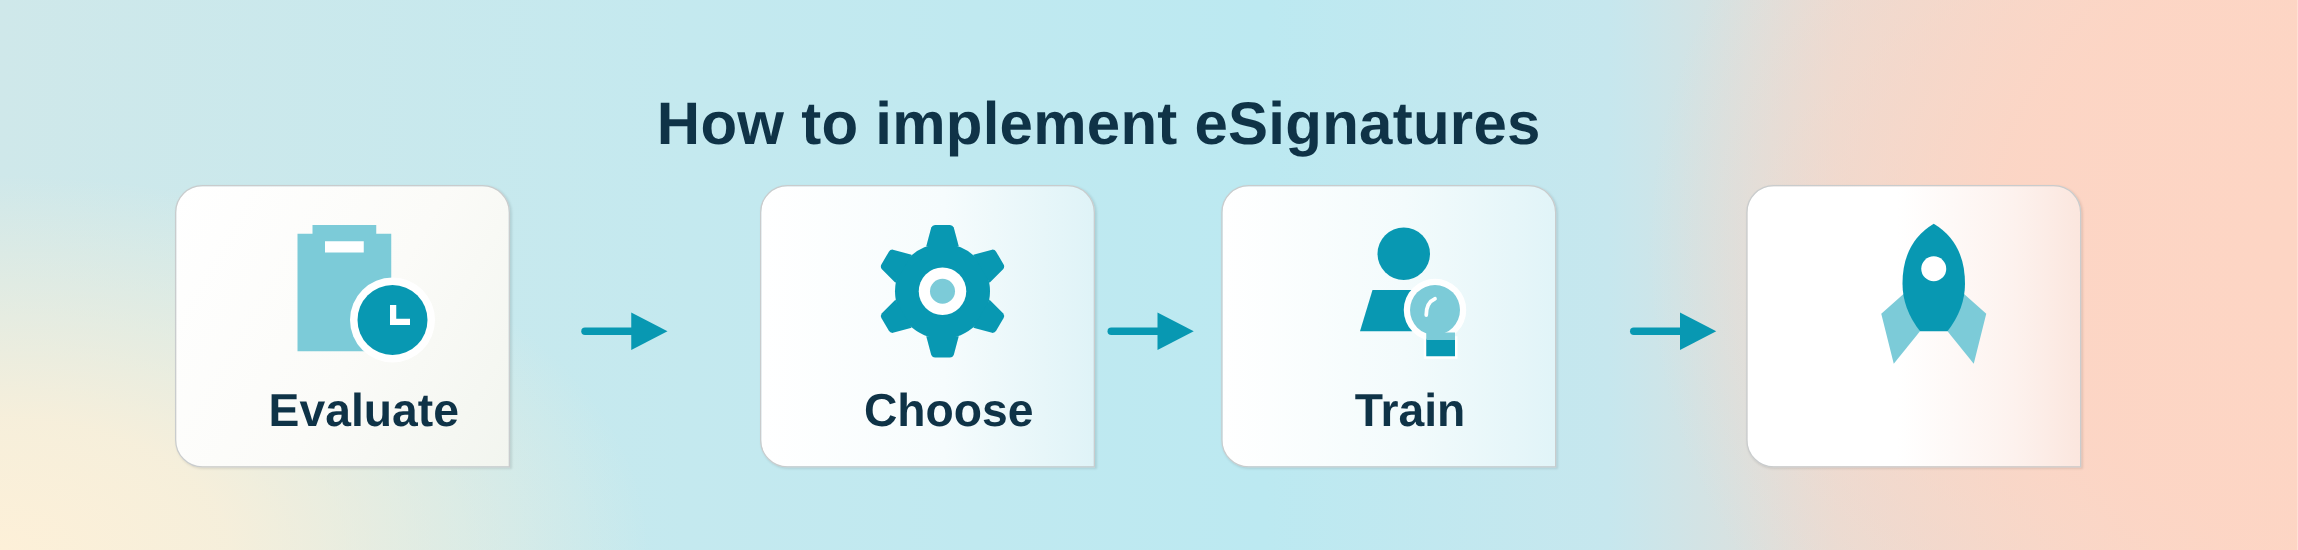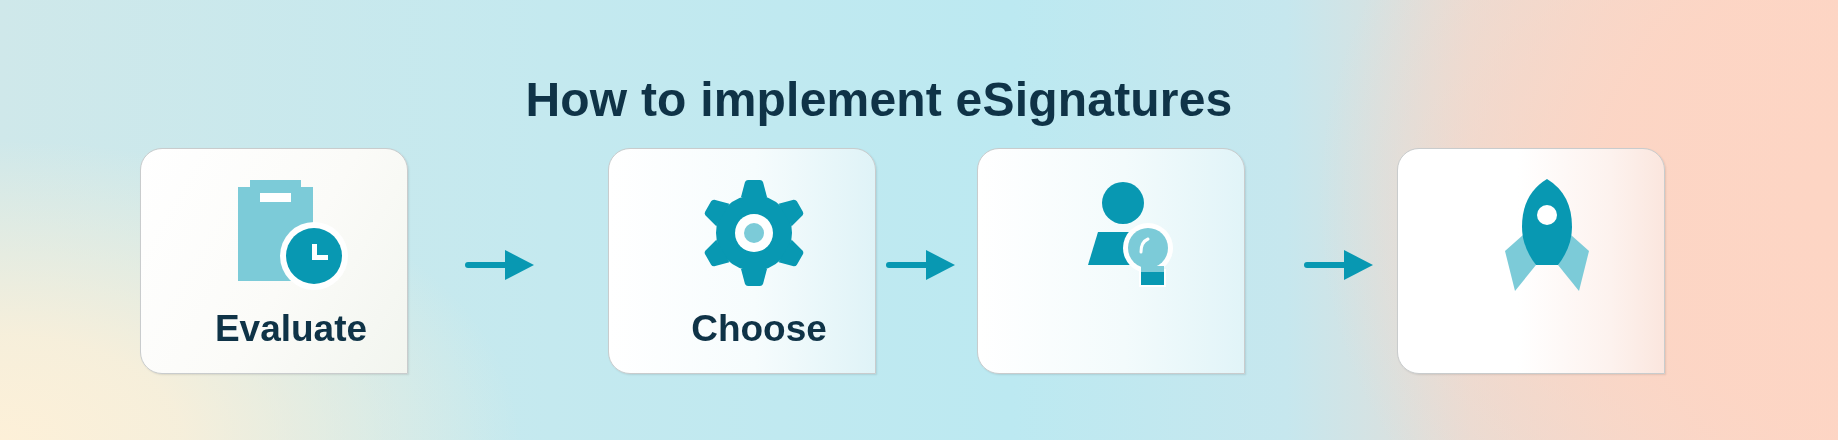--- a/index.html
+++ b/index.html
@@ -91,20 +91,21 @@
 
     <circle cx="145" cy="54" r="21" fill="#0898b2"></circle>
     <polygon points="120,83 152,83 152,116 110,116" fill="#0898b2"></polygon>
     <circle cx="170" cy="99" r="25" fill="#ffffff"></circle>
     <rect x="161" y="120" width="27" height="18" fill="#ffffff"></rect>
     <circle cx="170" cy="99" r="20" fill="#7ccbd8"></circle>
     <rect x="163" y="122" width="23" height="14" fill="#0898b2"></rect>
     <rect x="163" y="117" width="23" height="6" fill="#7ccbd8"></rect>
     <path d="M 163 103 Q 163 93 170 90" stroke="#ffffff" stroke-width="3" fill="none" stroke-linecap="round"></path>
   </svg>
+  <div class="label">Train</div>
 </div>
 
 <svg class="arrow" style="left:1302px" viewBox="0 0 72 34" width="72" height="34">
   <line x1="5" y1="17" x2="46" y2="17" stroke="#0898b2" stroke-width="6" stroke-linecap="round"></line>
   <polygon points="42,2 71,17 42,32" fill="#0898b2"></polygon>
 </svg>
 
 <div class="card c4">
   <svg class="icon" viewBox="0 0 300 160" width="300" height="160">
 

